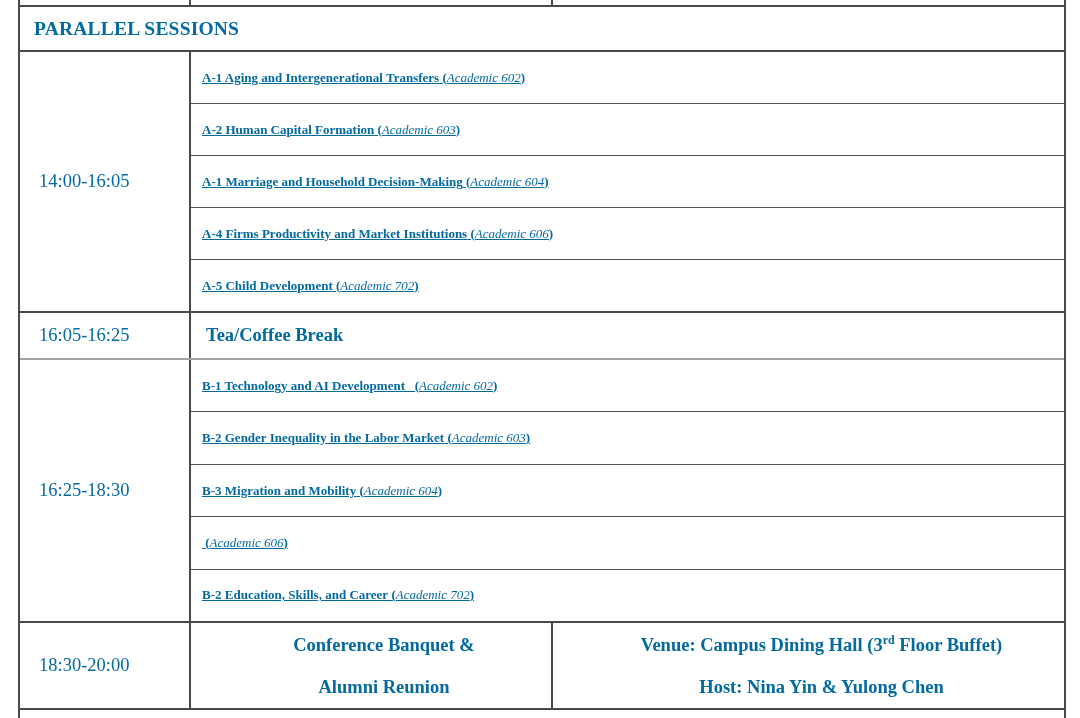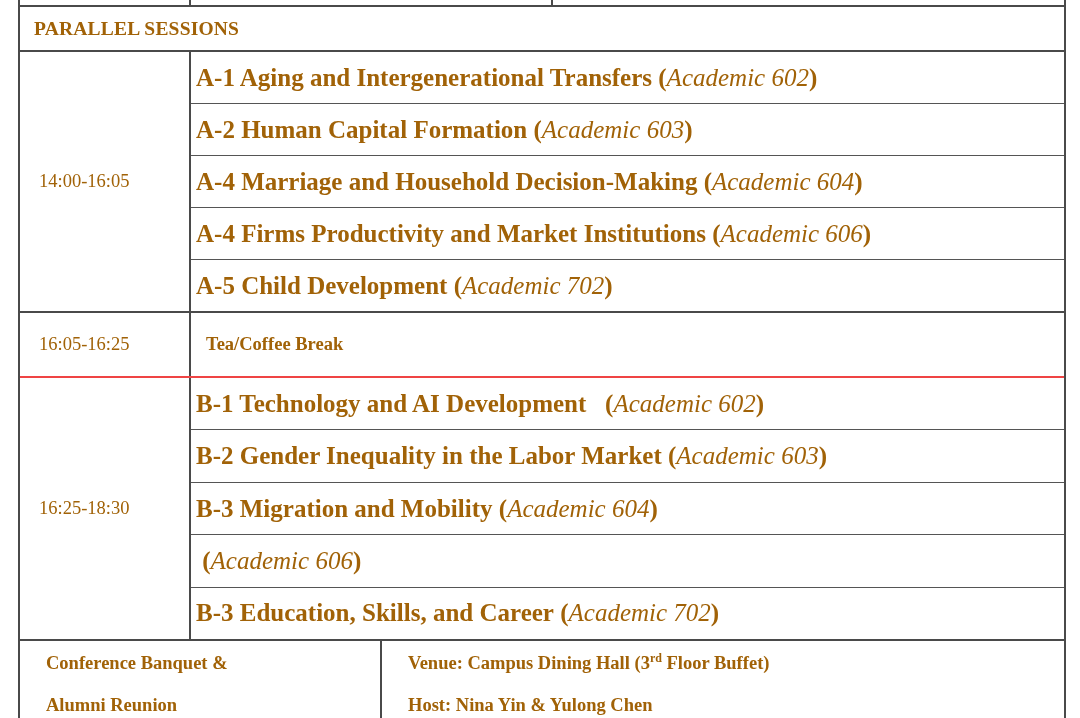--- a/index.html
+++ b/index.html
@@ -1,22 +1,23 @@
 <!DOCTYPE html>
 <html><head>
 <meta charset="utf-8">
 <style>
   html,body{margin:0;padding:0;background:#fff;}
   .page{
     position:relative;
     width:1080px;height:718px;
     background:#ffffff;
     font-family:"Liberation Serif","DejaVu Serif",serif;
-    color:#a16207;
+    color:#0369a1;
     overflow:hidden;
+    text-align:center;
   }
   .tbl{
     position:absolute;left:18px;top:0;
     width:1048px;height:718px;
     box-sizing:border-box;
     border-left:2px solid #4a4a4a;
     border-right:2px solid #4a4a4a;
     display:flex;flex-direction:column;
   }
   
@@ -43,30 +44,31 @@
     border-right:2px solid #4a4a4a;
     display:flex;align-items:center;
     padding-left:19px;
     font-size:18.5px;
   }
   .sesscol{flex:1;display:flex;flex-direction:column;min-width:0;}
   .srow{
     flex:1;box-sizing:border-box;
     border-bottom:1.5px solid #555;
     display:flex;align-items:center;
-    padding-left:5px;
-    font-weight:bold;font-size:25px;
+    padding-left:11px;
+    font-weight:bold;font-size:13px;
     white-space:nowrap;
+    text-decoration:underline;
   }
   .srow:last-child{border-bottom:none;}
   .sep{white-space:pre;font-weight:bold;}
   .room{font-style:italic;font-weight:normal;}
   .close{font-weight:bold;}
 
-  .breakrow{flex:none;height:65px;display:flex;border-bottom:2px solid #ef4444;box-sizing:border-box;}
+  .breakrow{flex:none;height:47px;display:flex;border-bottom:2px solid #a3a3a3;box-sizing:border-box;}
   .breaklabel{
     flex:1;display:flex;align-items:center;
     padding-left:15px;font-weight:bold;font-size:18.5px;border-radius:13px;
   }
 
   .banquet{flex:none;height:87px;display:flex;border-bottom:2px solid #4a4a4a;box-sizing:border-box;}
   .banq-mid{
     flex:none;width:362px;box-sizing:border-box;
     border-right:2px solid #4a4a4a;
     padding-left:26px;
@@ -107,21 +109,21 @@
             <span class="room">Academic 602</span>
             <span class="close">)</span>
           </div>
         <div class="srow">
             <span>A-2 Human Capital Formation</span>
             <span class="sep"> (</span>
             <span class="room">Academic 603</span>
             <span class="close">)</span>
           </div>
         <div class="srow">
-            <span>A-4 Marriage and Household Decision-Making</span>
+            <span>A-1 Marriage and Household Decision-Making</span>
             <span class="sep"> (</span>
             <span class="room">Academic 604</span>
             <span class="close">)</span>
           </div>
         <div class="srow">
             <span>A-4 Firms Productivity and Market Institutions</span>
             <span class="sep"> (</span>
             <span class="room">Academic 606</span>
             <span class="close">)</span>
           </div>
@@ -159,29 +161,30 @@
             <span class="sep"> (</span>
             <span class="room">Academic 604</span>
             <span class="close">)</span>
           </div>
         <div class="srow">
             <span class="sep"> (</span>
             <span class="room">Academic 606</span>
             <span class="close">)</span>
           </div>
         <div class="srow">
-            <span>B-3 Education, Skills, and Career</span>
+            <span>B-2 Education, Skills, and Career</span>
             <span class="sep"> (</span>
             <span class="room">Academic 702</span>
             <span class="close">)</span>
           </div>
       </div>
     </div>
 
     <div class="banquet">
+      <div class="timecol">18:30-20:00</div>
       <div class="banq-mid">
         <div>Conference Banquet &amp;</div>
         <div>Alumni Reunion</div>
       </div>
       <div class="banq-right">
         <div><span>Venue: Campus Dining Hall (3</span><sup>rd</sup><span> Floor Buffet)</span></div>
         <div>Host: Nina Yin &amp; Yulong Chen</div>
       </div>
     </div>
 

